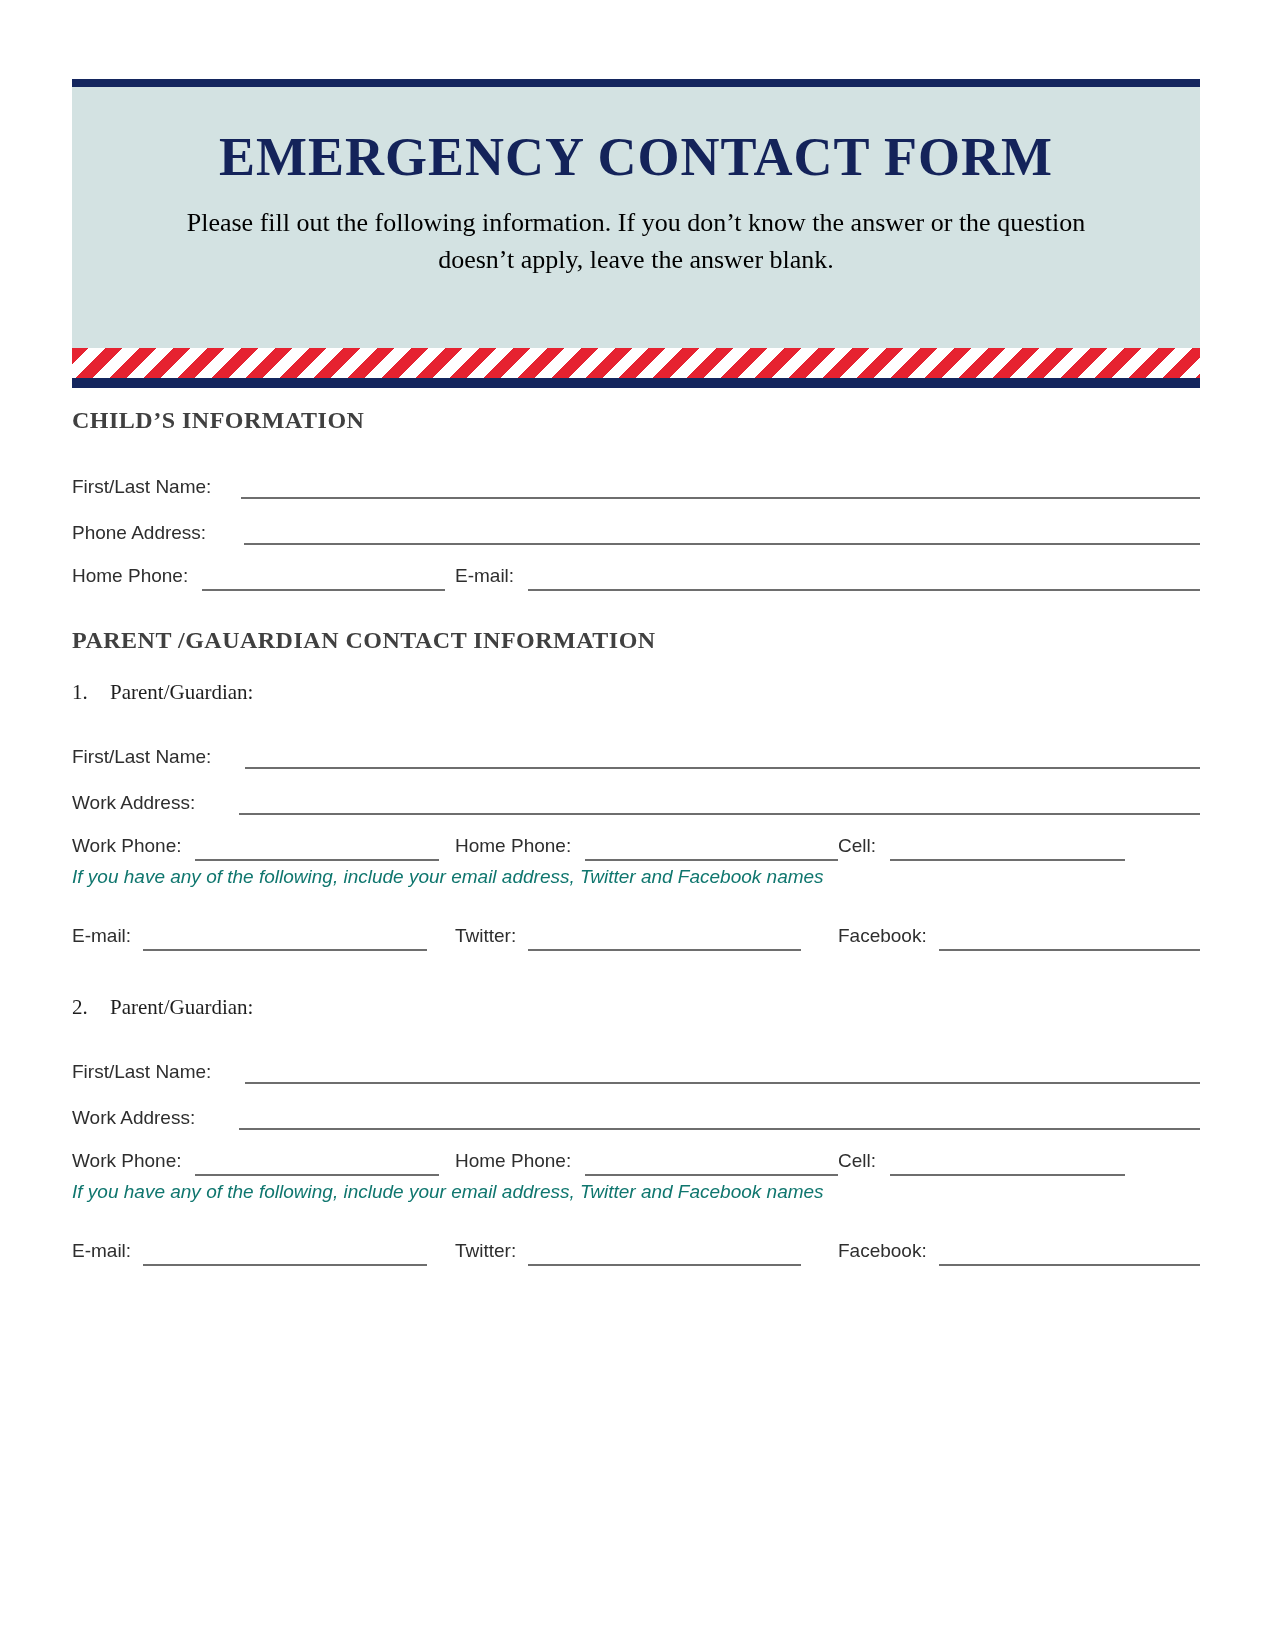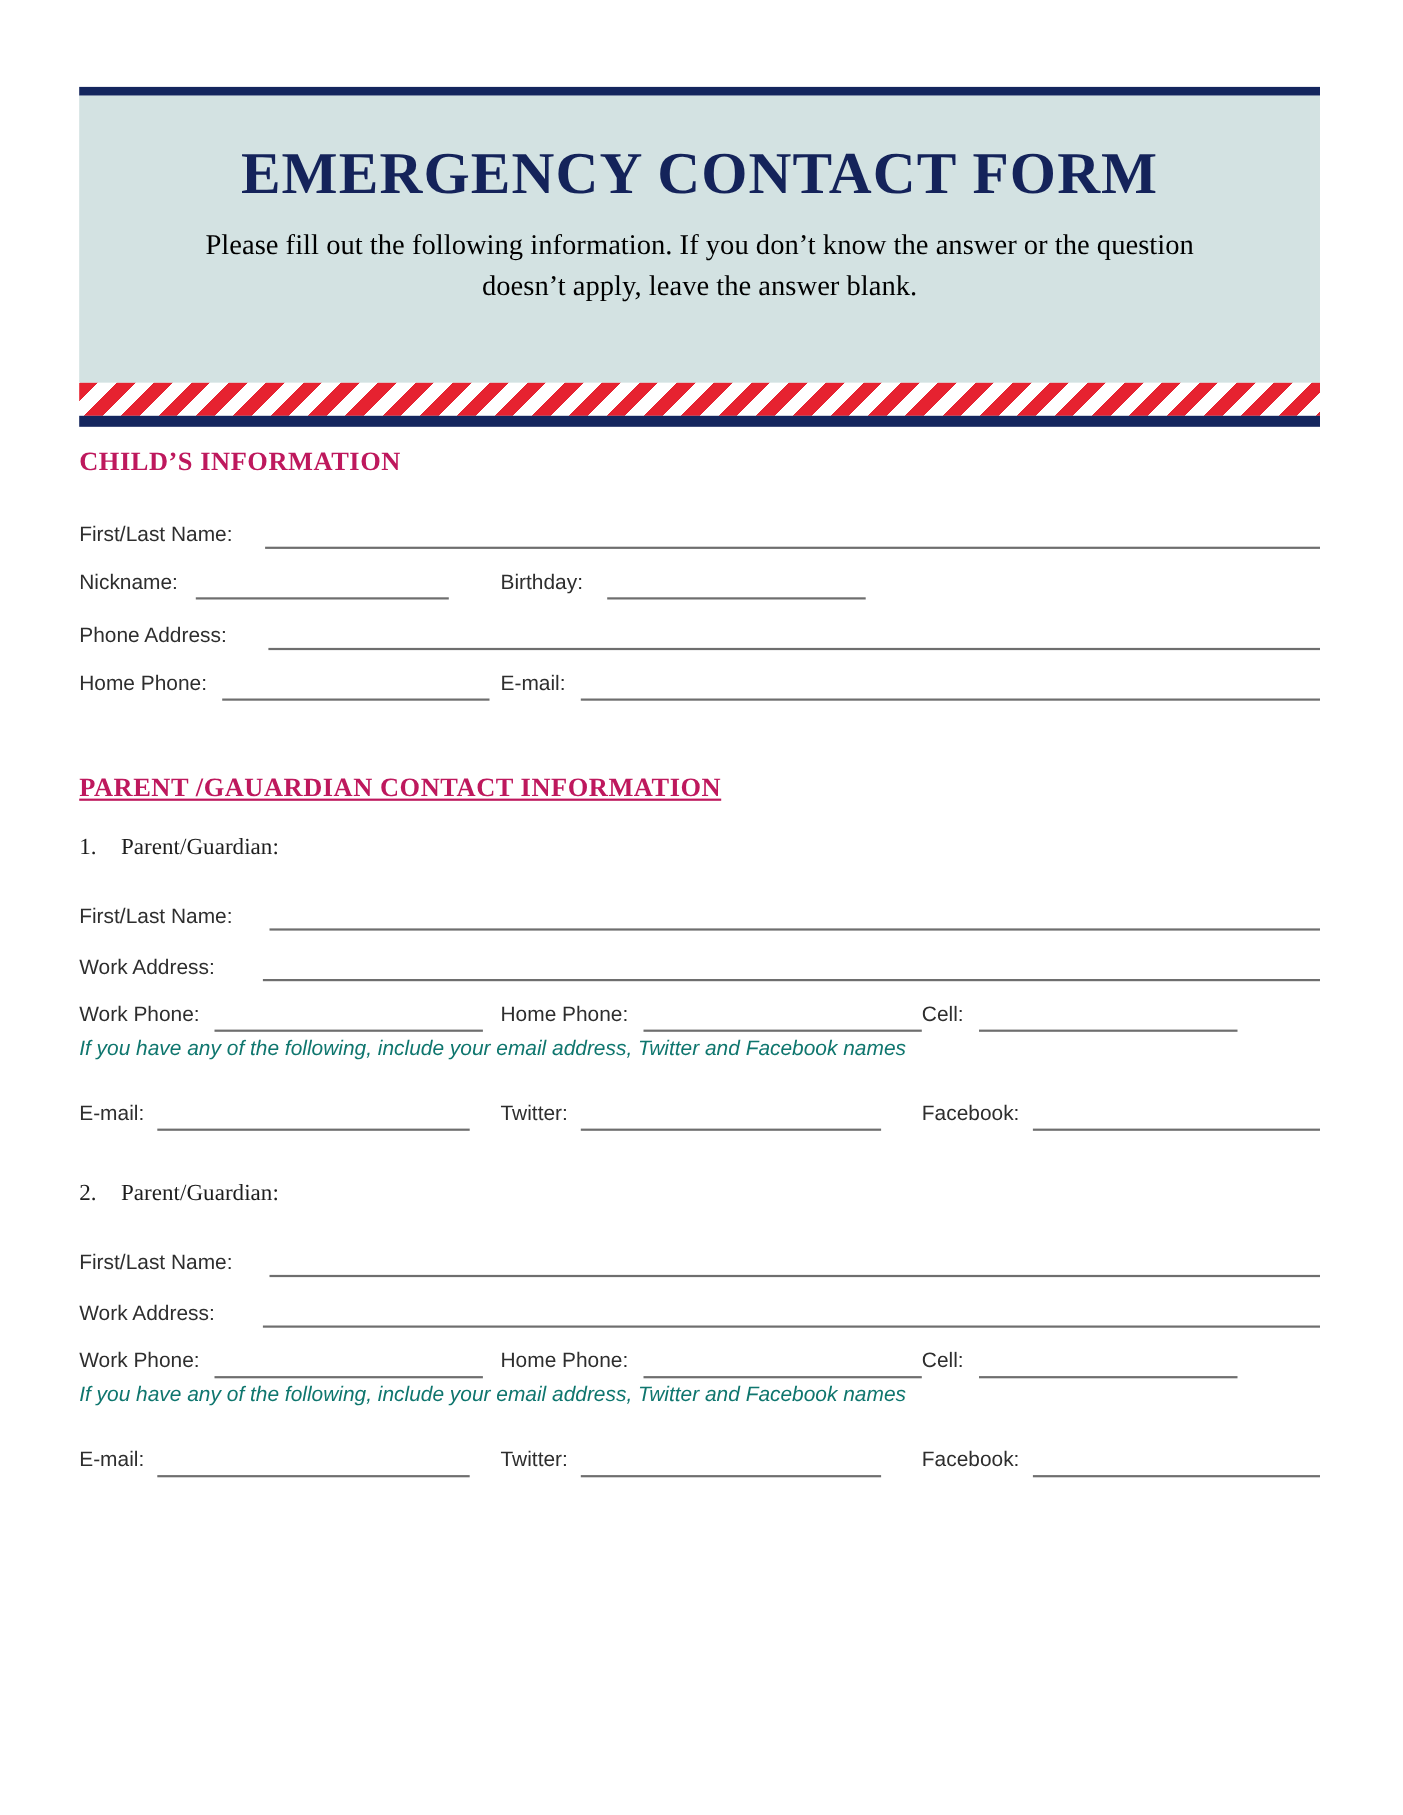--- a/index.html
+++ b/index.html
@@ -48,24 +48,24 @@
   .bar-bottom { height: 10px; background: #14265e; }
 
   .content { padding-top: 0; }
 
   .section-heading {
     margin: 18px 0 0 0;
     font-family: "Liberation Serif", serif;
     font-weight: bold;
     font-size: 24px;
     letter-spacing: 0.5px;
-    color: #be185d;
+    color: #404040;
     line-height: 29px;
   }
-  .heading-gap { margin-top: 66px; text-decoration: underline; }
+  .heading-gap { margin-top: 35px; }
 
   .pg-item {
     margin-top: 24px;
     font-family: "Liberation Serif", serif;
     font-size: 21px;
     color: #1e1e1e;
     line-height: 26px;
     display: flex;
   }
   .pg-item .num { width: 38px; }
@@ -126,30 +126,20 @@
     <div class="content">
 
       <h2 class="section-heading">CHILD’S INFORMATION</h2>
 
       <div class="rows-start">
         <div class="row">
           <span class="label">First/Last Name:</span>
           <span class="fieldline grow" style="margin-left:30px"></span>
         </div>
 
-        <div class="row">
-          <span class="col">
-            <span class="label">Nickname:</span>
-            <span class="fieldline" style="width:230px;margin-left:16px"></span>
-          </span>
-          <span class="colgrow">
-            <span class="label">Birthday:</span>
-            <span class="fieldline" style="width:235px;margin-left:22px"></span>
-          </span>
-        </div>
 
         <div class="row">
           <span class="label">Phone Address:</span>
           <span class="fieldline grow" style="margin-left:38px"></span>
         </div>
 
         <div class="row">
           <span class="col">
             <span class="label">Home Phone:</span>
             <span class="fieldline grow" style="margin-left:14px;margin-right:10px"></span>

